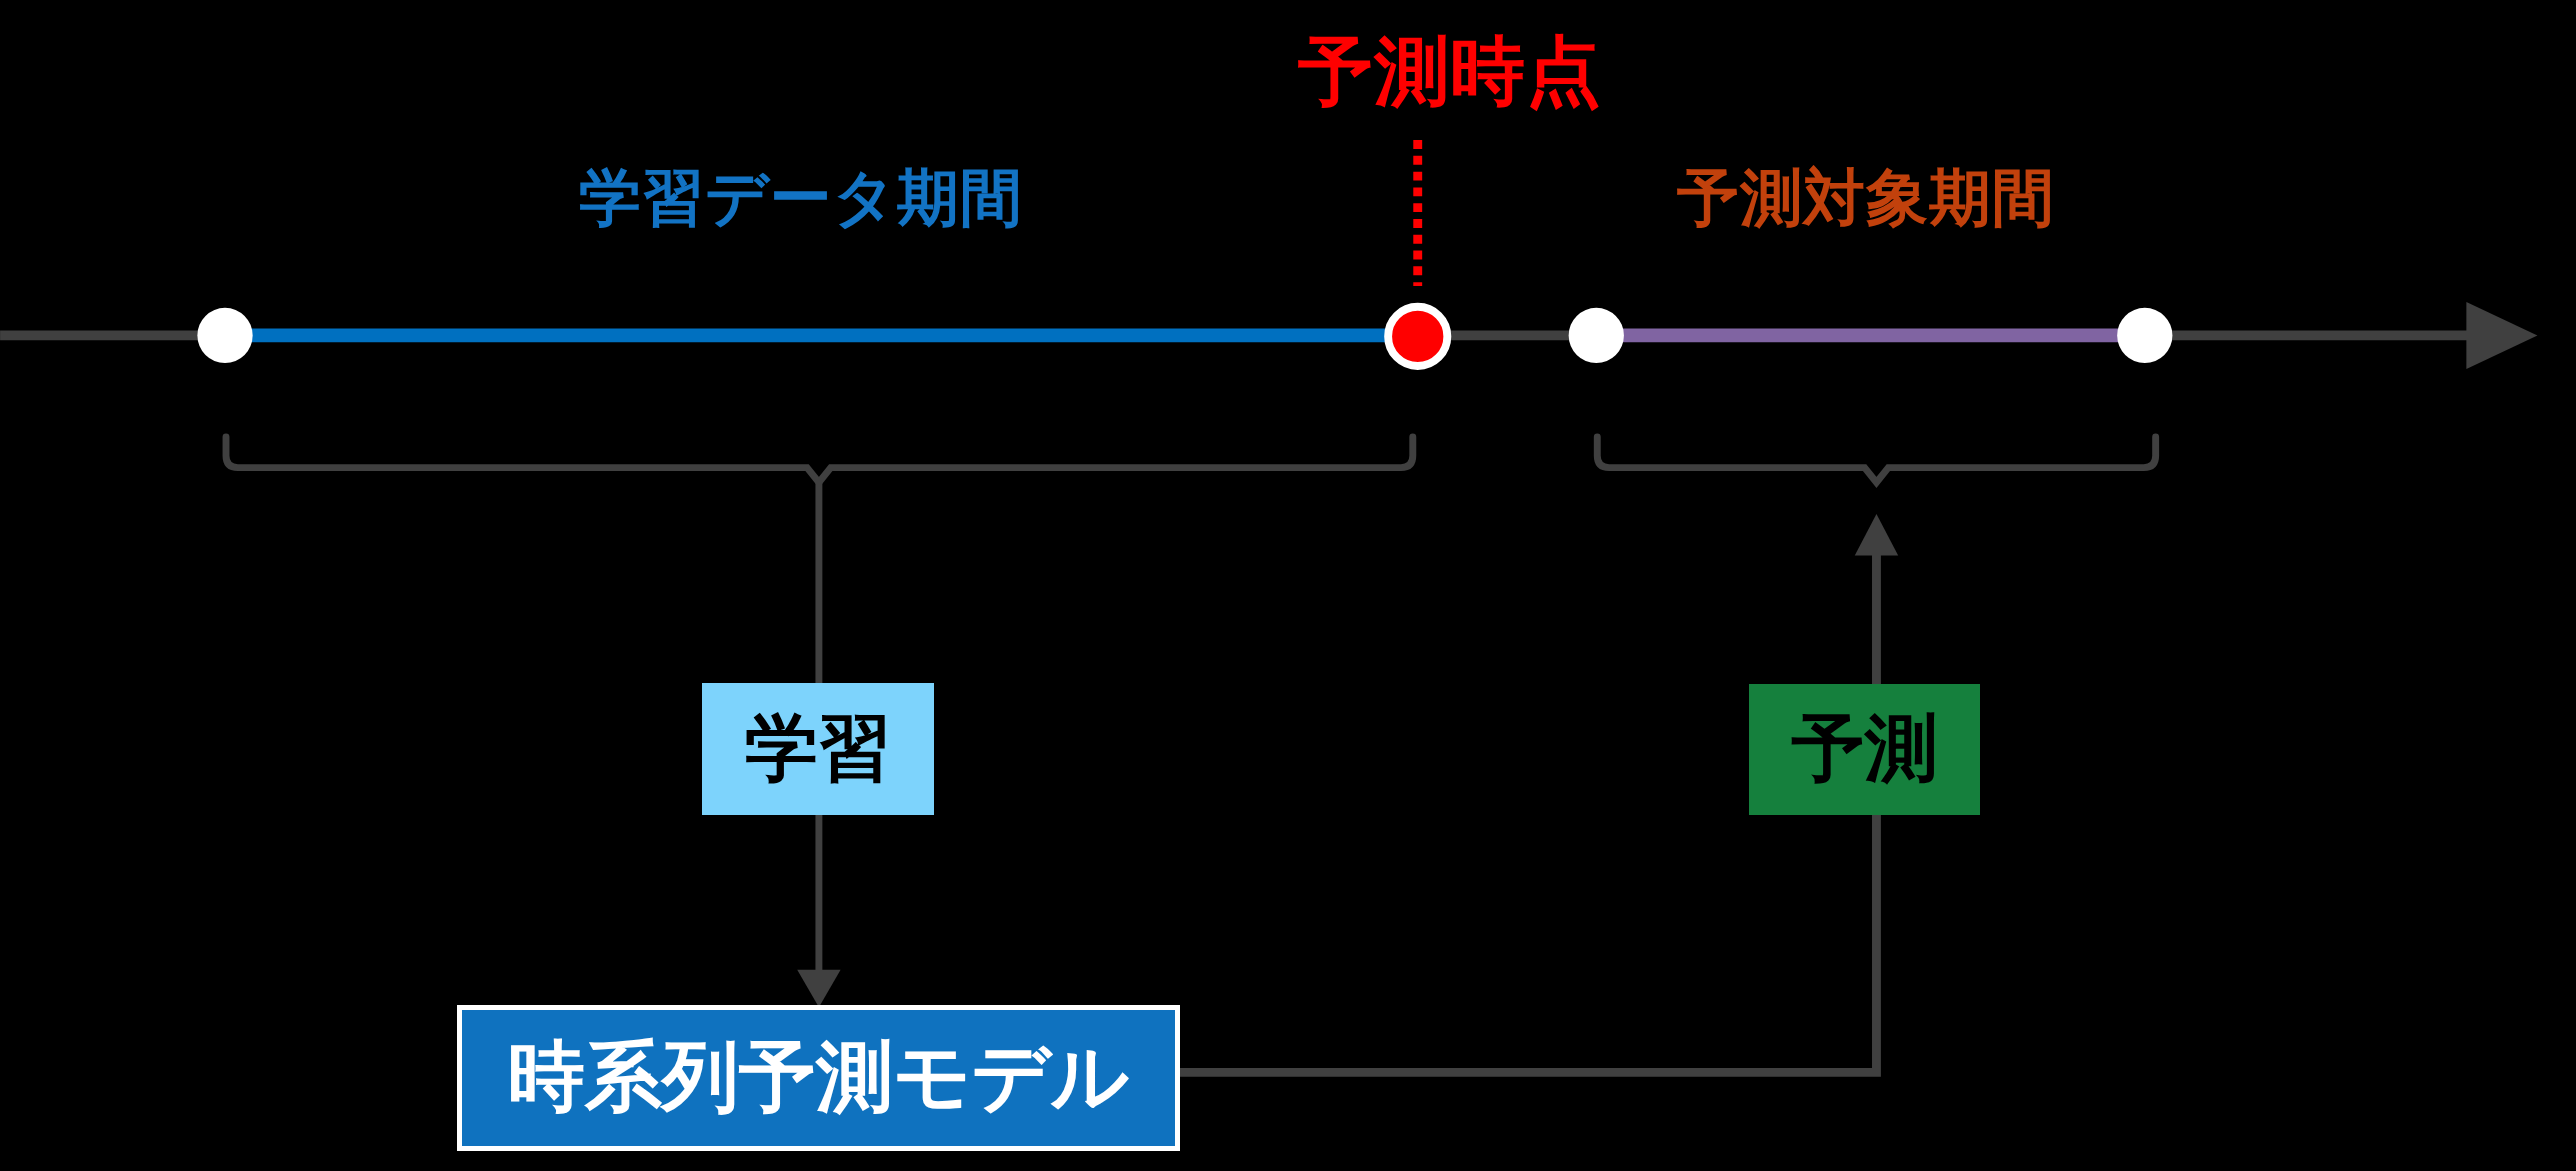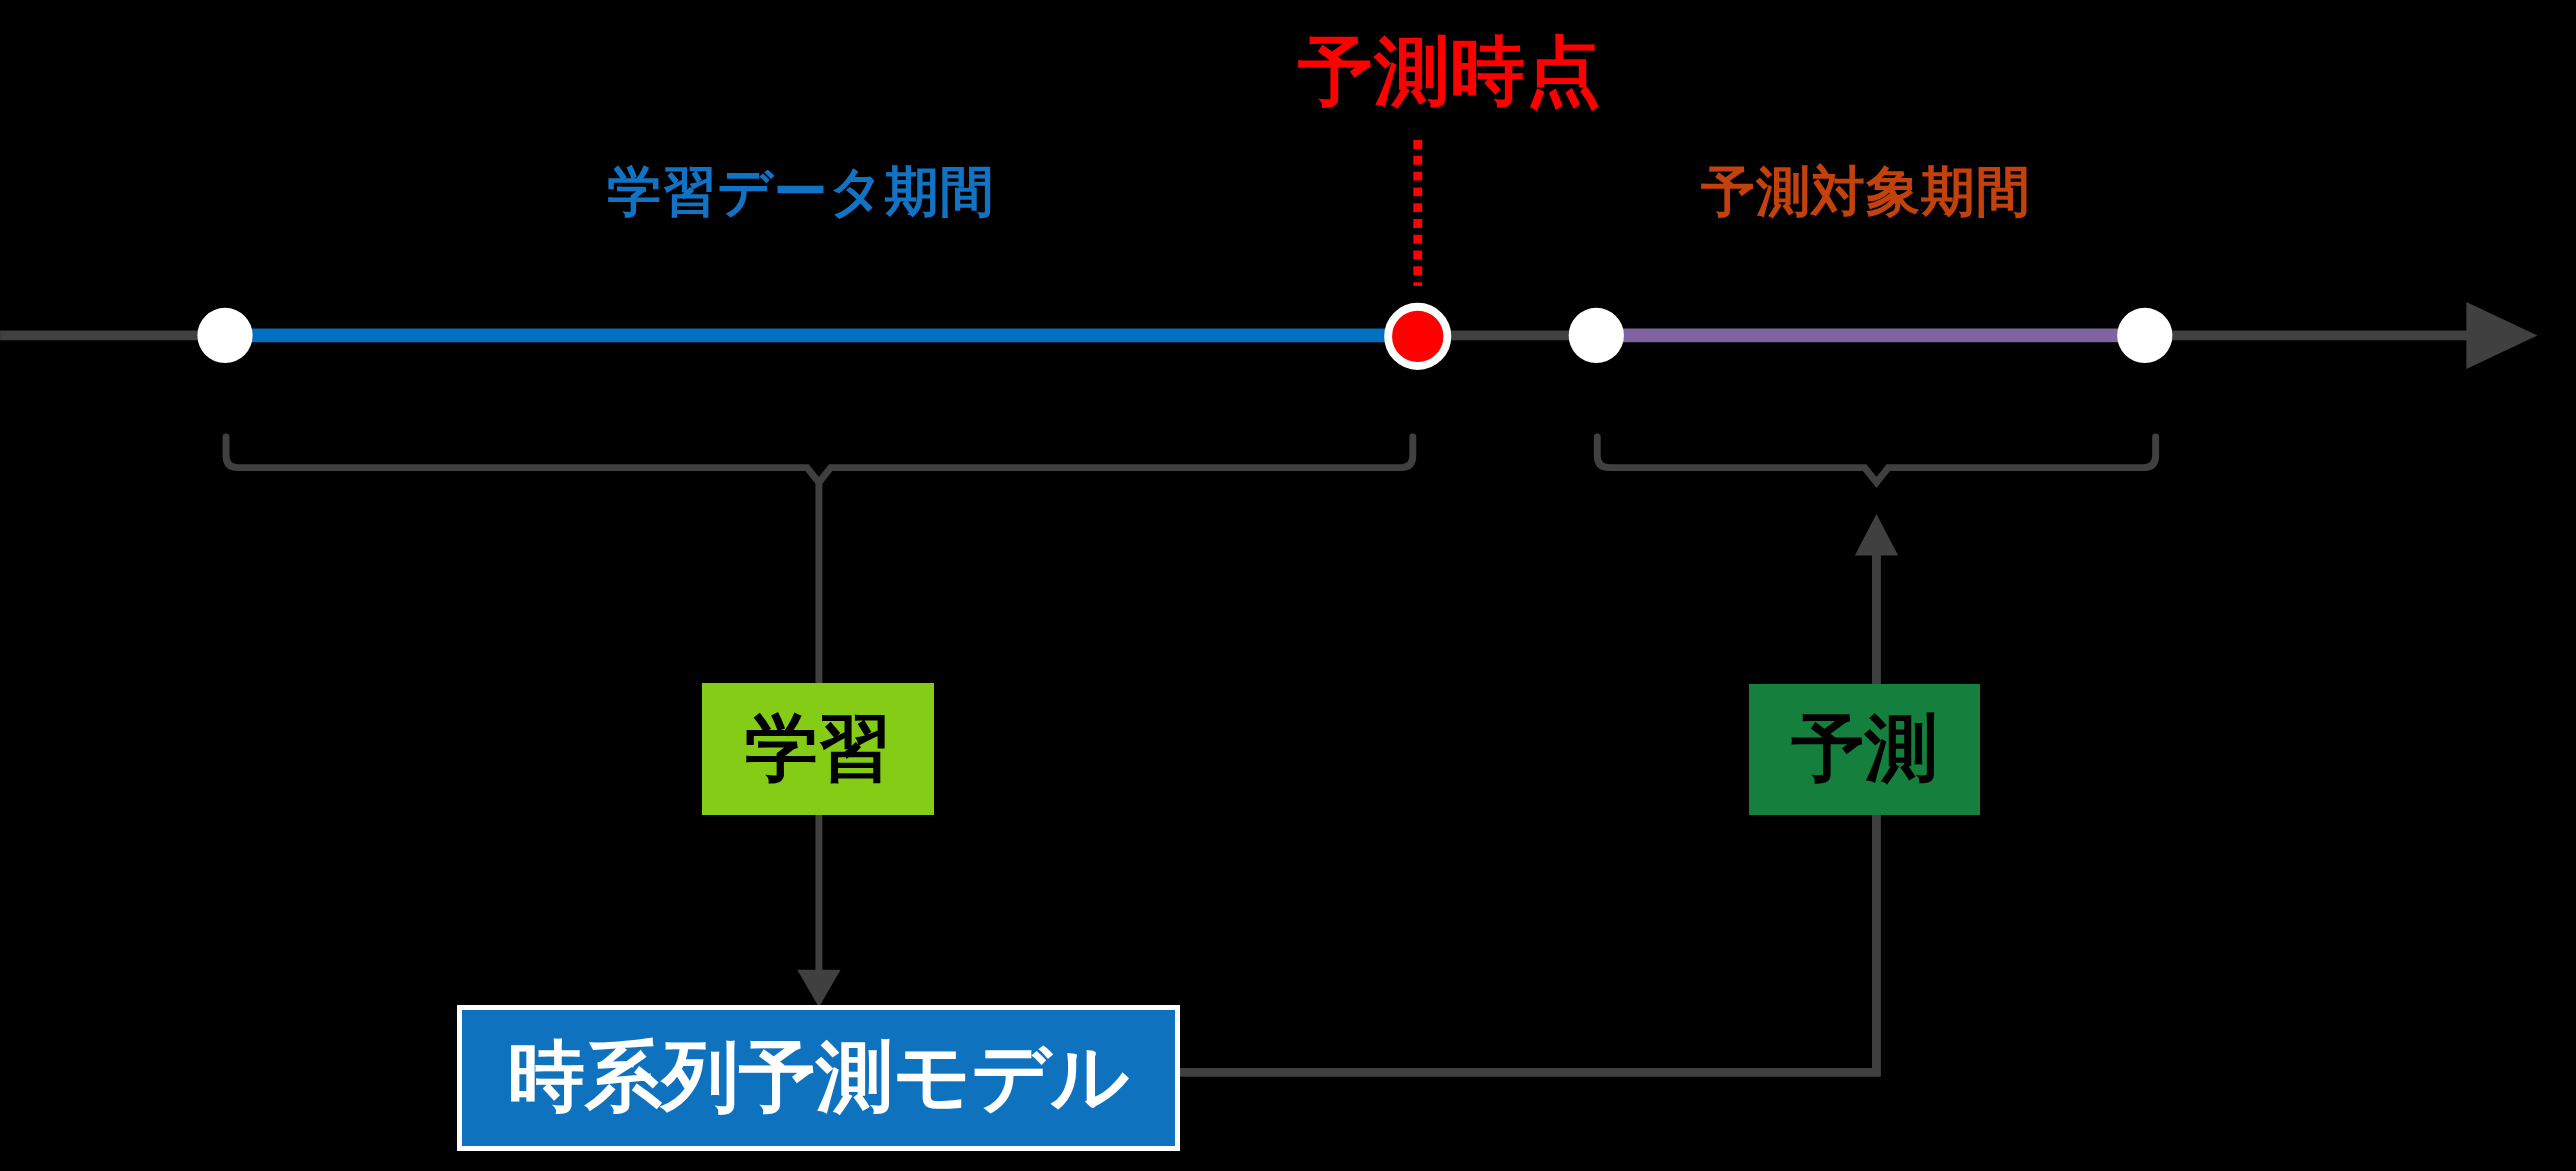--- a/index.html
+++ b/index.html
@@ -12,21 +12,21 @@
     font-family: "Liberation Sans", "DejaVu Sans", sans-serif;
   }
   .layer-svg {
     position: absolute;
     left: 0; top: 0;
     width: 2576px; height: 1171px;
   }
   .period-label {
     position: absolute;
     transform: translateX(-50%);
-    font-size: 54px;
+    font-size: 62px;
     font-weight: bold;
     white-space: nowrap;
     letter-spacing: 1px;
   }
   .label-prediction-point { top: 22px; left: 1421px; font-size: 75px; margin-left: 29px; }
   .label-training-period  { top: 156px; left: 801px; }
   .label-forecast-period  { top: 156px; left: 1866px; }
   .step-box {
     position: absolute;
     display: flex;
@@ -74,20 +74,20 @@
     <path d="M 1196 1087 L 1902 1087 L 1902 560" fill="none" stroke-width="9" stroke="#404040"></path>
     <polygon points="1880,563 1924,563 1902,521" fill="#404040"></polygon>
   </svg>
 
   <div class="period-label label-prediction-point" style="color: rgb(255, 0, 0);">予測時点</div>
 
   <div class="period-label label-training-period" style="color: rgb(18, 115, 196);">学習データ期間</div>
 
   <div class="period-label label-forecast-period" style="color: #c2410c;">予測対象期間</div>
 
-  <div class="step-box training-box" style="color: rgb(0, 0, 0); background-color: #84cc16;">学習</div>
+  <div class="step-box training-box" style="color: rgb(0, 0, 0); background-color: #7dd3fc;">学習</div>
 
   <div class="step-box prediction-box" style="color: rgb(0, 0, 0); background-color: #15803d;">予測</div>
 
   <div class="step-box model-box" style="color: rgb(255, 255, 255); background-color: rgb(15, 114, 191); border-color: rgb(255, 255, 255);">時系列予測モデル</div>
 
 </div>
 
 
 </body></html>

